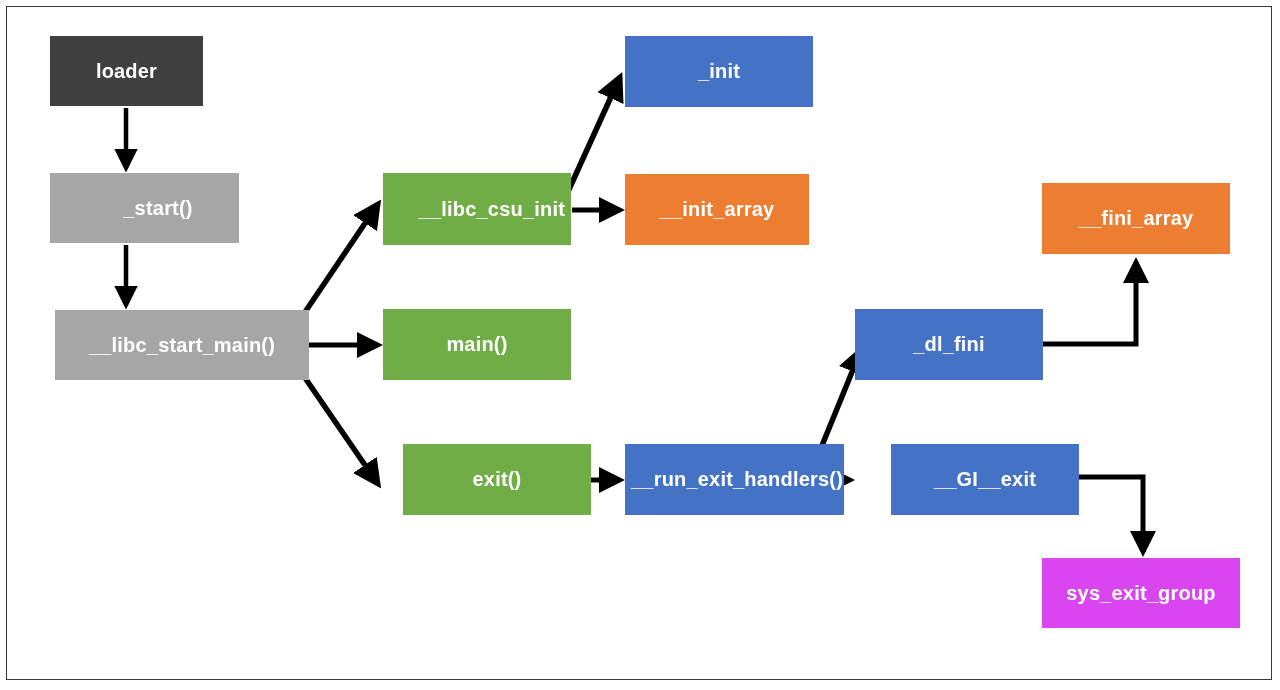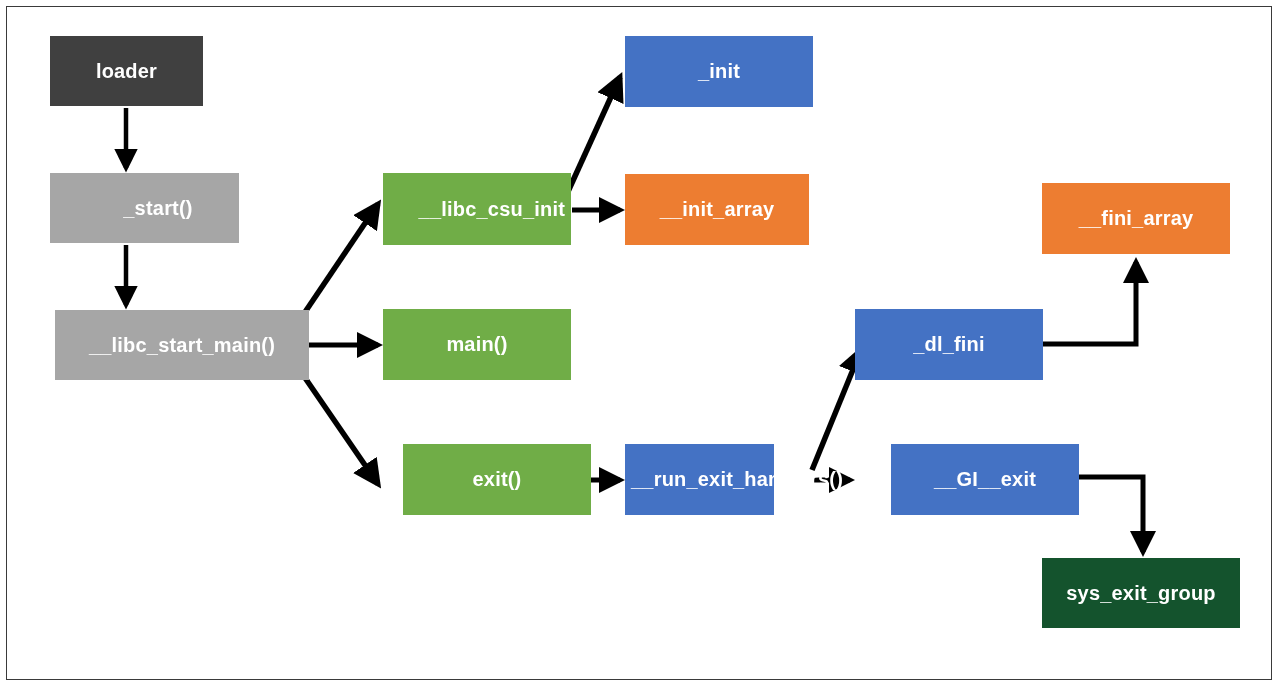--- a/index.html
+++ b/index.html
@@ -111,29 +111,29 @@
       </div>
       <div class="node" style="left: 403px; top: 444px; width: 188px; height: 71px; background: rgb(112, 173, 71);">
         <span class="label">exit()</span>
       </div>
       <div class="node" style="left: 625px; top: 36px; width: 188px; height: 71px; background: rgb(68, 114, 196);">
         <span class="label">_init</span>
       </div>
       <div class="node" style="left: 625px; top: 174px; width: 184px; height: 71px; background: rgb(237, 125, 49);">
         <span class="label">__init_array</span>
       </div>
-      <div class="node" style="left: 625px; top: 444px; width: 149px; height: 71px; background: rgb(68, 114, 196);">
+      <div class="node" style="left: 625px; top: 444px; width: 219px; height: 71px; background: rgb(68, 114, 196);">
         <span class="label">__run_exit_handlers()</span>
       </div>
       <div class="node" style="left: 855px; top: 309px; width: 188px; height: 71px; background: rgb(68, 114, 196);">
         <span class="label">_dl_fini</span>
       </div>
       <div class="node" style="left: 855px; top: 444px; width: 188px; height: 71px; background: rgb(68, 114, 196); margin-left: 36px;">
         <span class="label">__GI__exit</span>
       </div>
       <div class="node" style="left: 1042px; top: 183px; width: 188px; height: 71px; background: rgb(237, 125, 49);">
         <span class="label">__fini_array</span>
       </div>
-      <div class="node" style="left: 1042px; top: 558px; width: 198px; height: 70px; background: #14532d;">
+      <div class="node" style="left: 1042px; top: 558px; width: 198px; height: 70px; background: #d946ef;">
         <span class="label">sys_exit_group</span>
       </div>
     </div>
 </div>
 
 </body></html>

